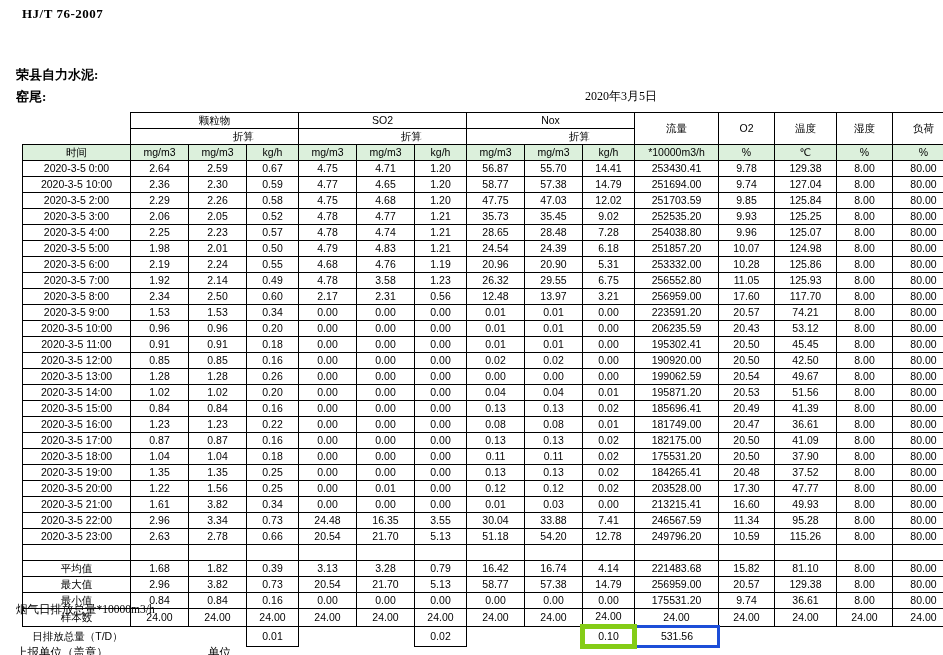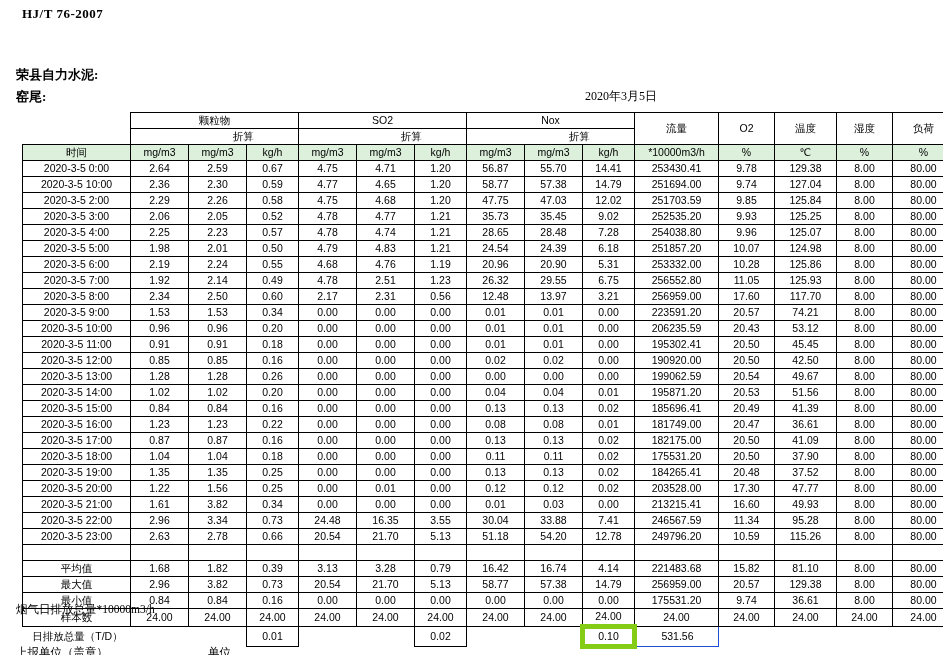--- a/index.html
+++ b/index.html
@@ -266,21 +266,21 @@
           <td class="num">125.86</td>
           <td class="num">8.00</td>
           <td class="num">80.00</td>
         </tr>
         <tr>
           <td class="time-cell">2020-3-5 7:00</td>
           <td class="num">1.92</td>
           <td class="num">2.14</td>
           <td class="num">0.49</td>
           <td class="num">4.78</td>
-          <td class="num">2.51</td>
+          <td class="num">3.58</td>
           <td class="num">1.23</td>
           <td class="num">26.32</td>
           <td class="num">29.55</td>
           <td class="num">6.75</td>
           <td class="num">256552.80</td>
           <td class="num">11.05</td>
           <td class="num">125.93</td>
           <td class="num">8.00</td>
           <td class="num">80.00</td>
         </tr>
@@ -647,21 +647,21 @@
           <td class="daily-label" style="border:none;text-align:center;padding-left:2px;">日排放总量（T/D）</td>
           <td style="border:none;"></td>
           <td style="border:none;"></td>
           <td class="num" style="border:1px solid #000;">0.01</td>
           <td style="border:none;"></td>
           <td style="border:none;"></td>
           <td class="num" style="border:1px solid #000;">0.02</td>
           <td style="border:none;"></td>
           <td style="border:none;"></td>
           <td class="num" style="border:5px solid #84cc16;">0.10</td>
-          <td class="num" style="border:1px solid #1d4ed8;">531.56</td>
+          <td class="num" style="border:3px solid #1d4ed8;">531.56</td>
           <td style="border:none;"></td>
           <td style="border:none;"></td>
           <td style="border:none;"></td>
           <td style="border:none;"></td>
         </tr>
       </tbody>
   </table>
 
   <div class="footer1">烟气日排放总量*10000m3/h</div>
   <div class="footer2">上报单位（盖章）</div>

